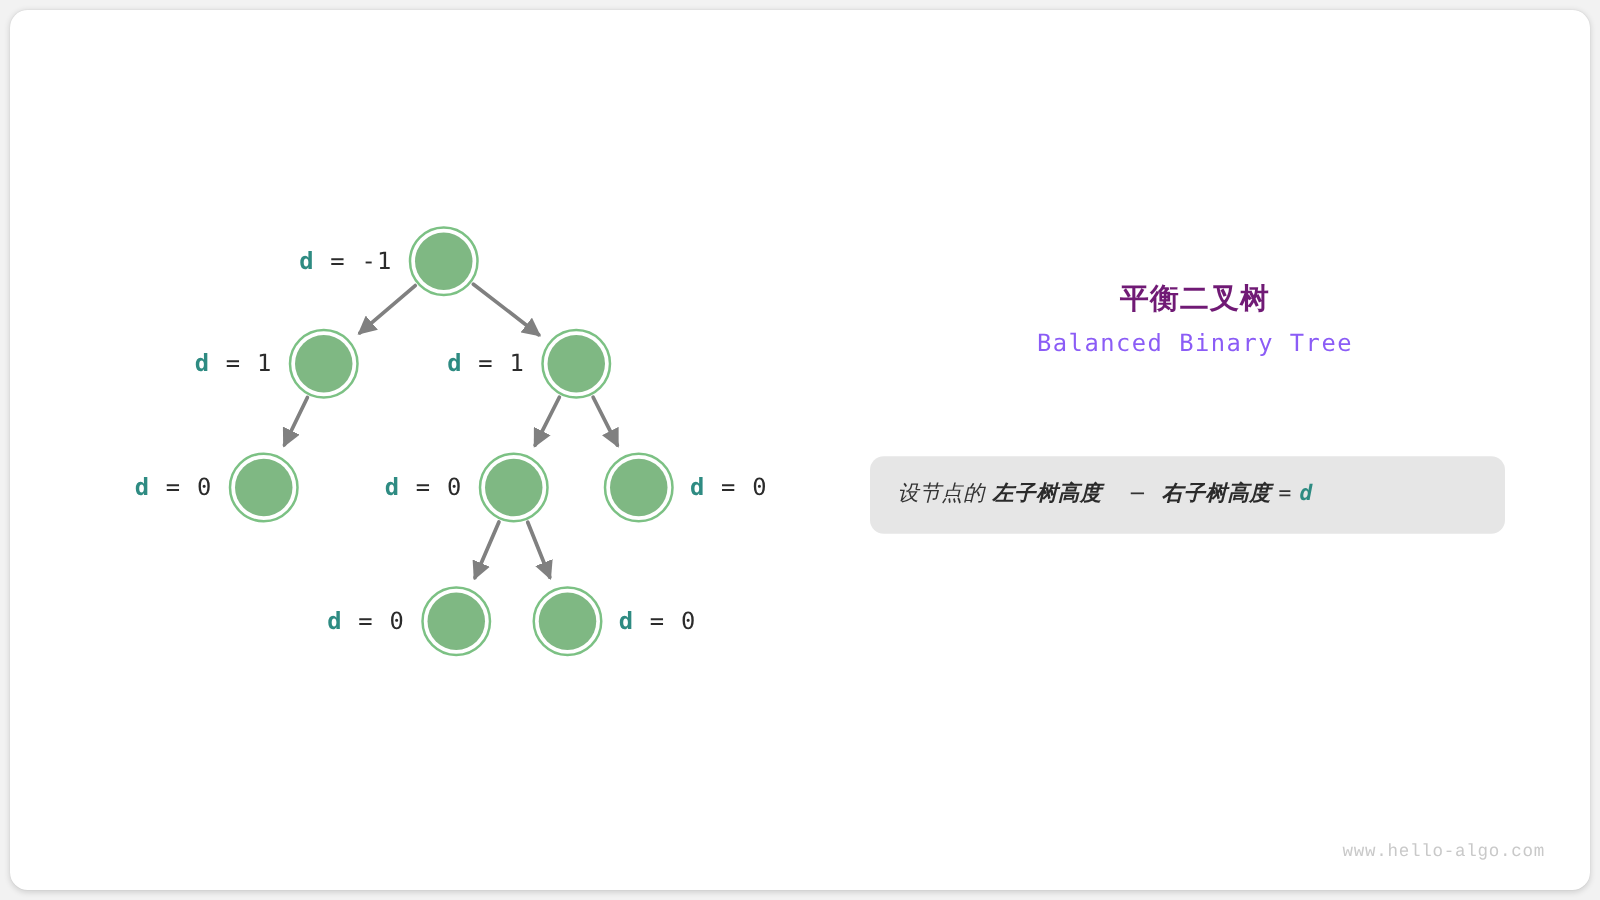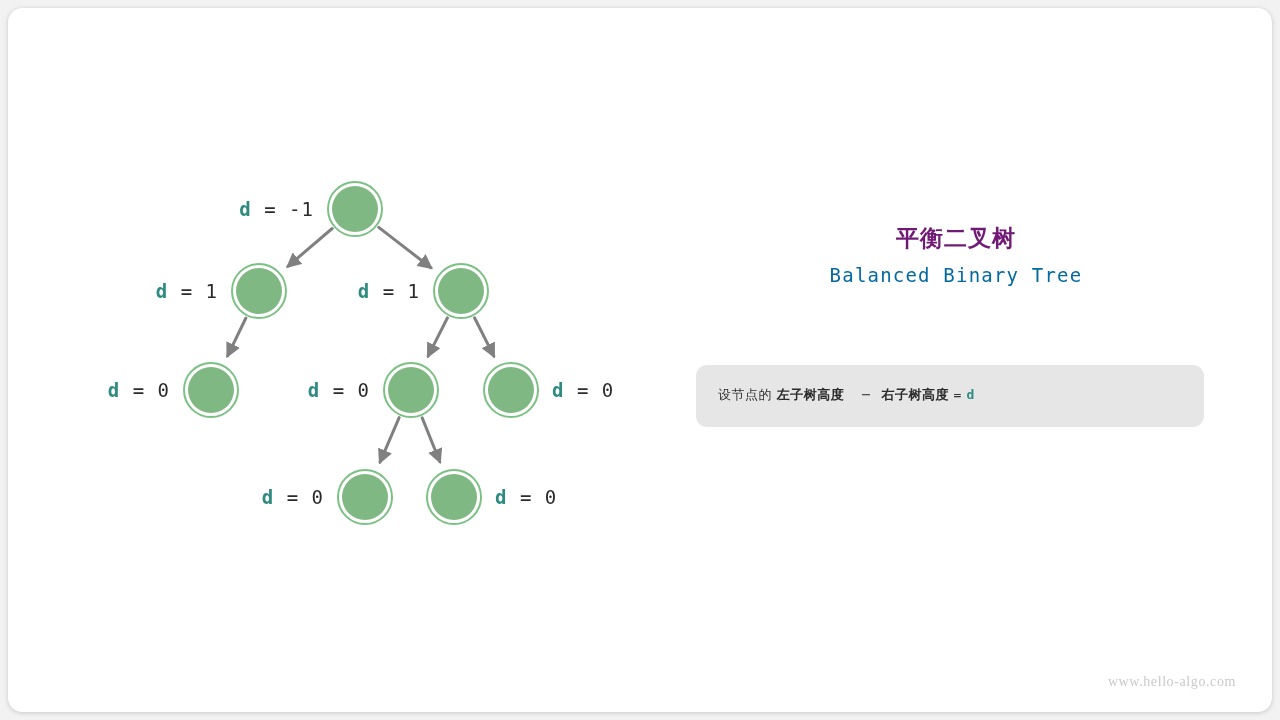--- a/index.html
+++ b/index.html
@@ -65,50 +65,51 @@
     font-size: 23px;
     font-weight: bold;
     color: #701a75;
     letter-spacing: 1px;
     margin: 0;
   }
   #panel-subtitle {
     margin: 10px 0 0 0;
     font-family: "DejaVu Sans Mono", "Liberation Mono", monospace;
     font-size: 19px;
-    color: #0369a1;
+    color: #8b5cf6;
     letter-spacing: 1.2px;
   }
   #info-box {
     position: absolute;
     left: 688px;
     top: 357px;
     width: 508px;
     box-sizing: border-box;
     background: #e6e6e6;
     border-radius: 11px;
     padding: 14px 22px 16px 22px;
   }
   .info-line {
     font-family: "DejaVu Sans", "Liberation Sans", sans-serif;
-    font-size: 13px;
+    font-size: 17px;
     color: #333333;
     line-height: 32px;
     white-space: nowrap;
     letter-spacing: 0.5px;
+    font-style: italic;
   }
   .info-line b { font-weight: bold; color: #2b2b2b; }
   .info-line .dsym { color: #2e8b82; font-weight: bold; }
   .info-line .mono { font-family: "DejaVu Sans Mono", "Liberation Mono", monospace; }
   
   #watermark {
     position: absolute;
     right: 36px;
     bottom: 22px;
-    font-family: Liberation Serif, serif;
+    font-family: Liberation Mono, monospace;
     font-size: 14px;
     color: #c9c9c9;
     letter-spacing: 0.6px;
   }
 </style>
 </head>
 <body>
 
 <div id="card">
   <div id="stage">

